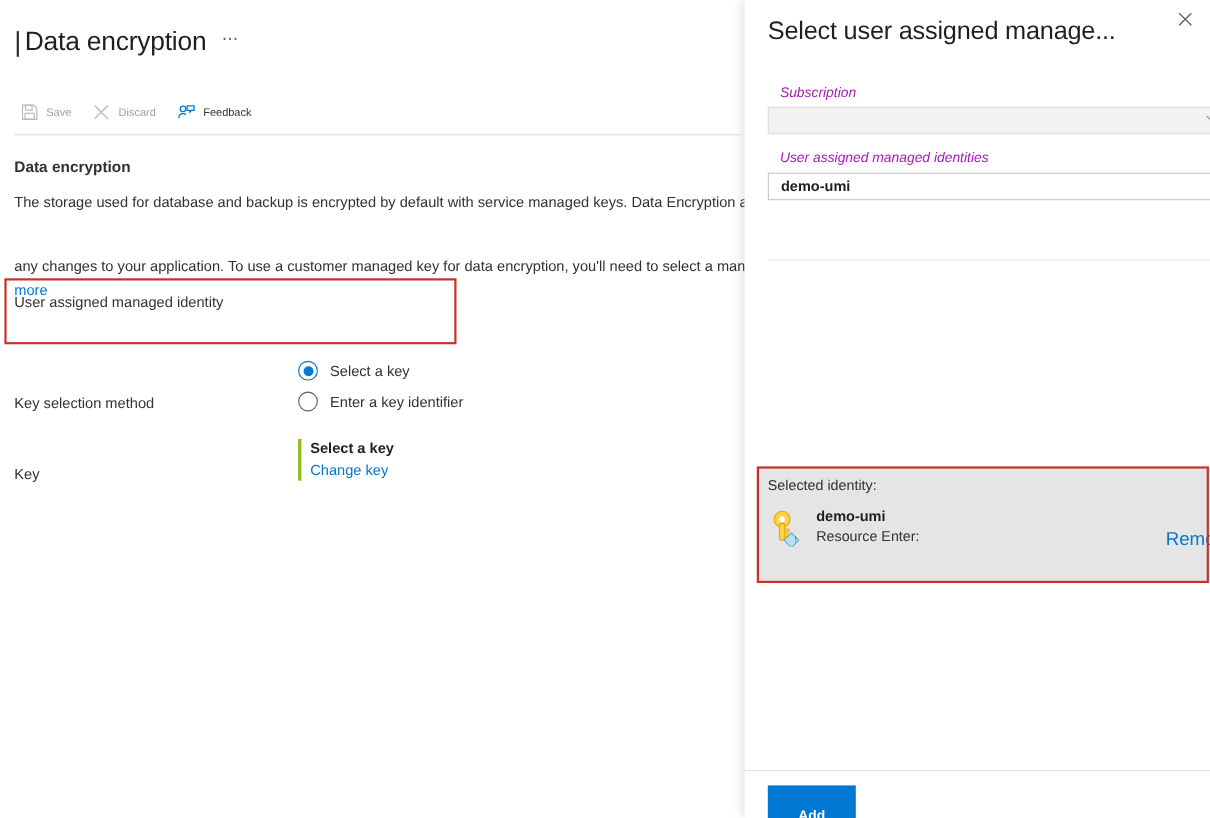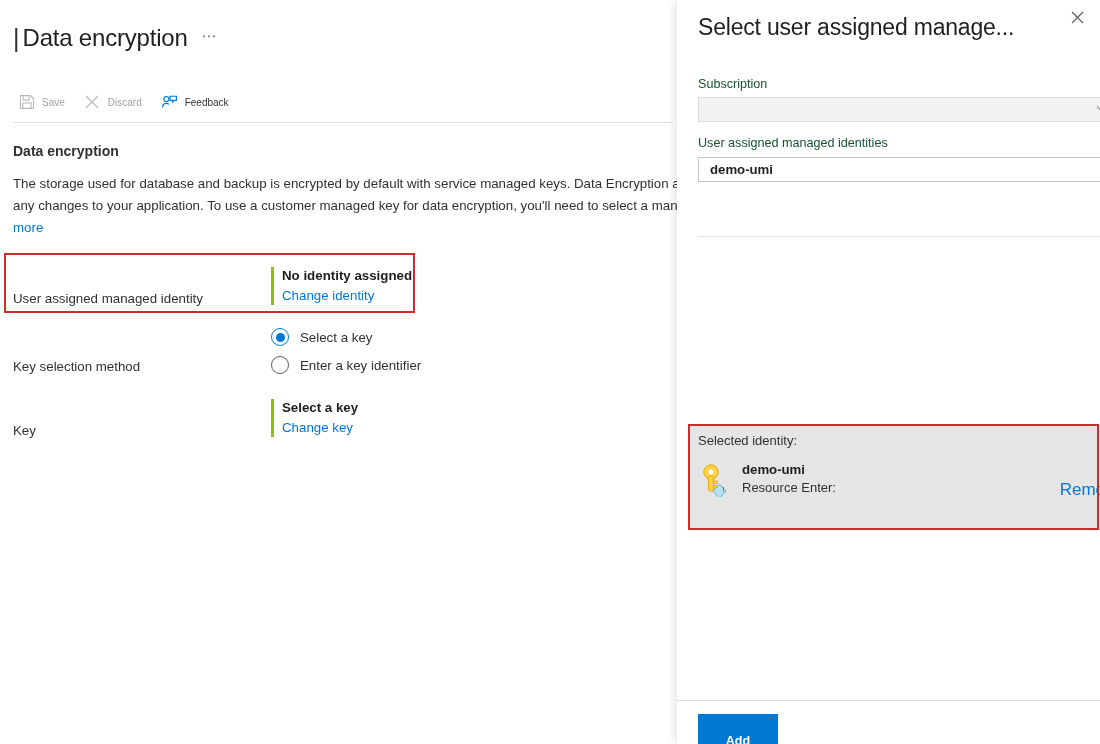--- a/index.html
+++ b/index.html
@@ -104,21 +104,21 @@
   }
   .section-desc {
     position: absolute;
     left: 13px; top: 173px;
     width: 662px;
     font-size: 13.3px;
     line-height: 22px;
     color: #323130;
     white-space: nowrap;
   }
-  .section-desc .line2 { display: block; }
+  .section-desc .line2 { display: block; margin-top: 36px; }
   .desc-link {
     color: #0078d4;
     text-decoration: none;
     cursor: pointer;
     display: block;
   }
 
   
   .form-row {
     position: absolute;
@@ -234,24 +234,25 @@
     right: 8px; top: 2px;
     width: 30px; height: 30px;
     display: flex;
     align-items: center;
     justify-content: center;
     cursor: pointer;
   }
 
   .field-label {
     position: absolute;
-    left: 21px;
+    left: 32px;
     font-size: 12.6px;
-    color: #14532d;
-    white-space: nowrap;
+    color: #a21caf;
+    white-space: nowrap;
+    font-style: italic;
   }
   .dropdown-box {
     position: absolute;
     left: 21px;
     height: 25px;
     background: #f3f2f1;
     border: 1px solid #dcdcdc;
     box-sizing: border-box;
     display: flex;
     align-items: center;
@@ -422,24 +423,20 @@
     <div class="section-heading">Data encryption</div>
 
     <div class="section-desc">
       <span>The storage used for database and backup is encrypted by default with service managed keys. Data Encryption ac</span>
       <span class="line2">any changes to your application. To use a customer managed key for data encryption, you'll need to select a man</span>
       <a class="desc-link">more</a>
     </div>
 
     <div class="form-row" style="top:266px;">
       <div class="row-label">User assigned managed identity</div>
-      <div class="row-value accent-value">
-        <div class="value-strong">No identity assigned</div>
-        <a class="value-link">Change identity</a>
-      </div>
     </div>
 
     <div class="form-row" style="top:328px;">
       <div class="row-label">Key selection method</div>
       <div class="row-value radio-group">
         <div class="radio-item">
           <span class="radio-circle checked"></span>
           <span class="radio-label">Select a key</span>
         </div>
         <div class="radio-item">

